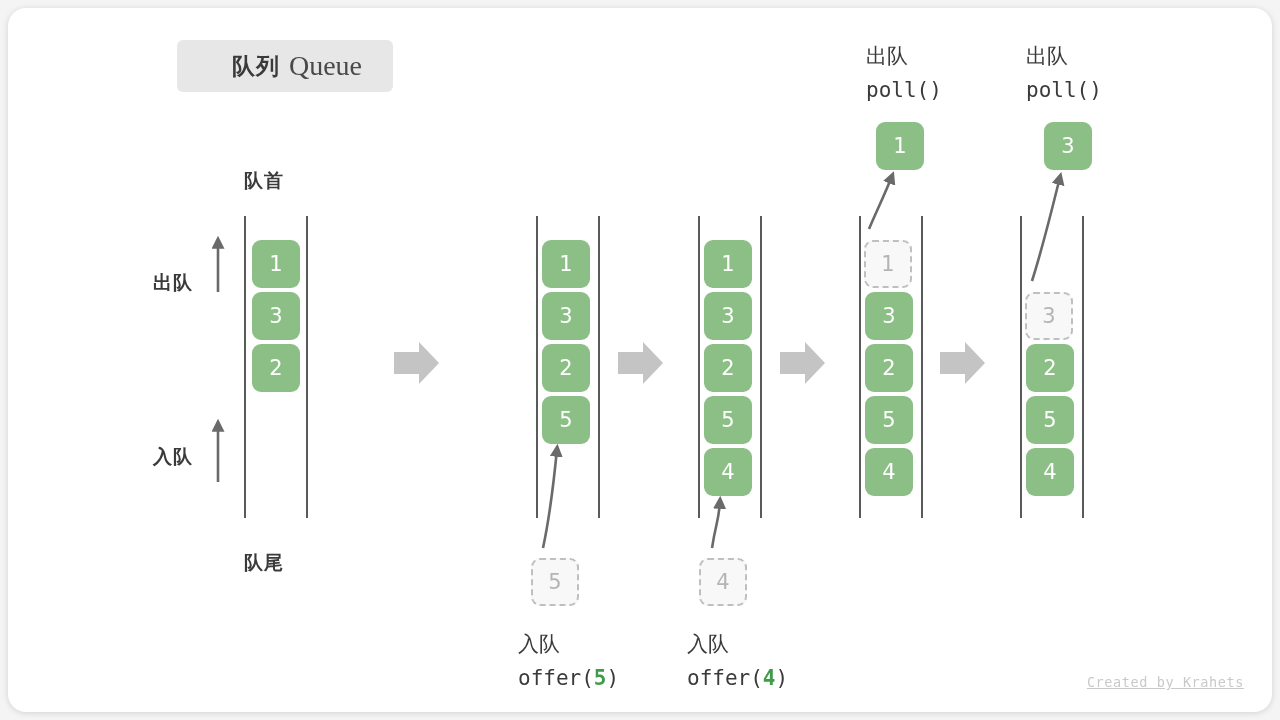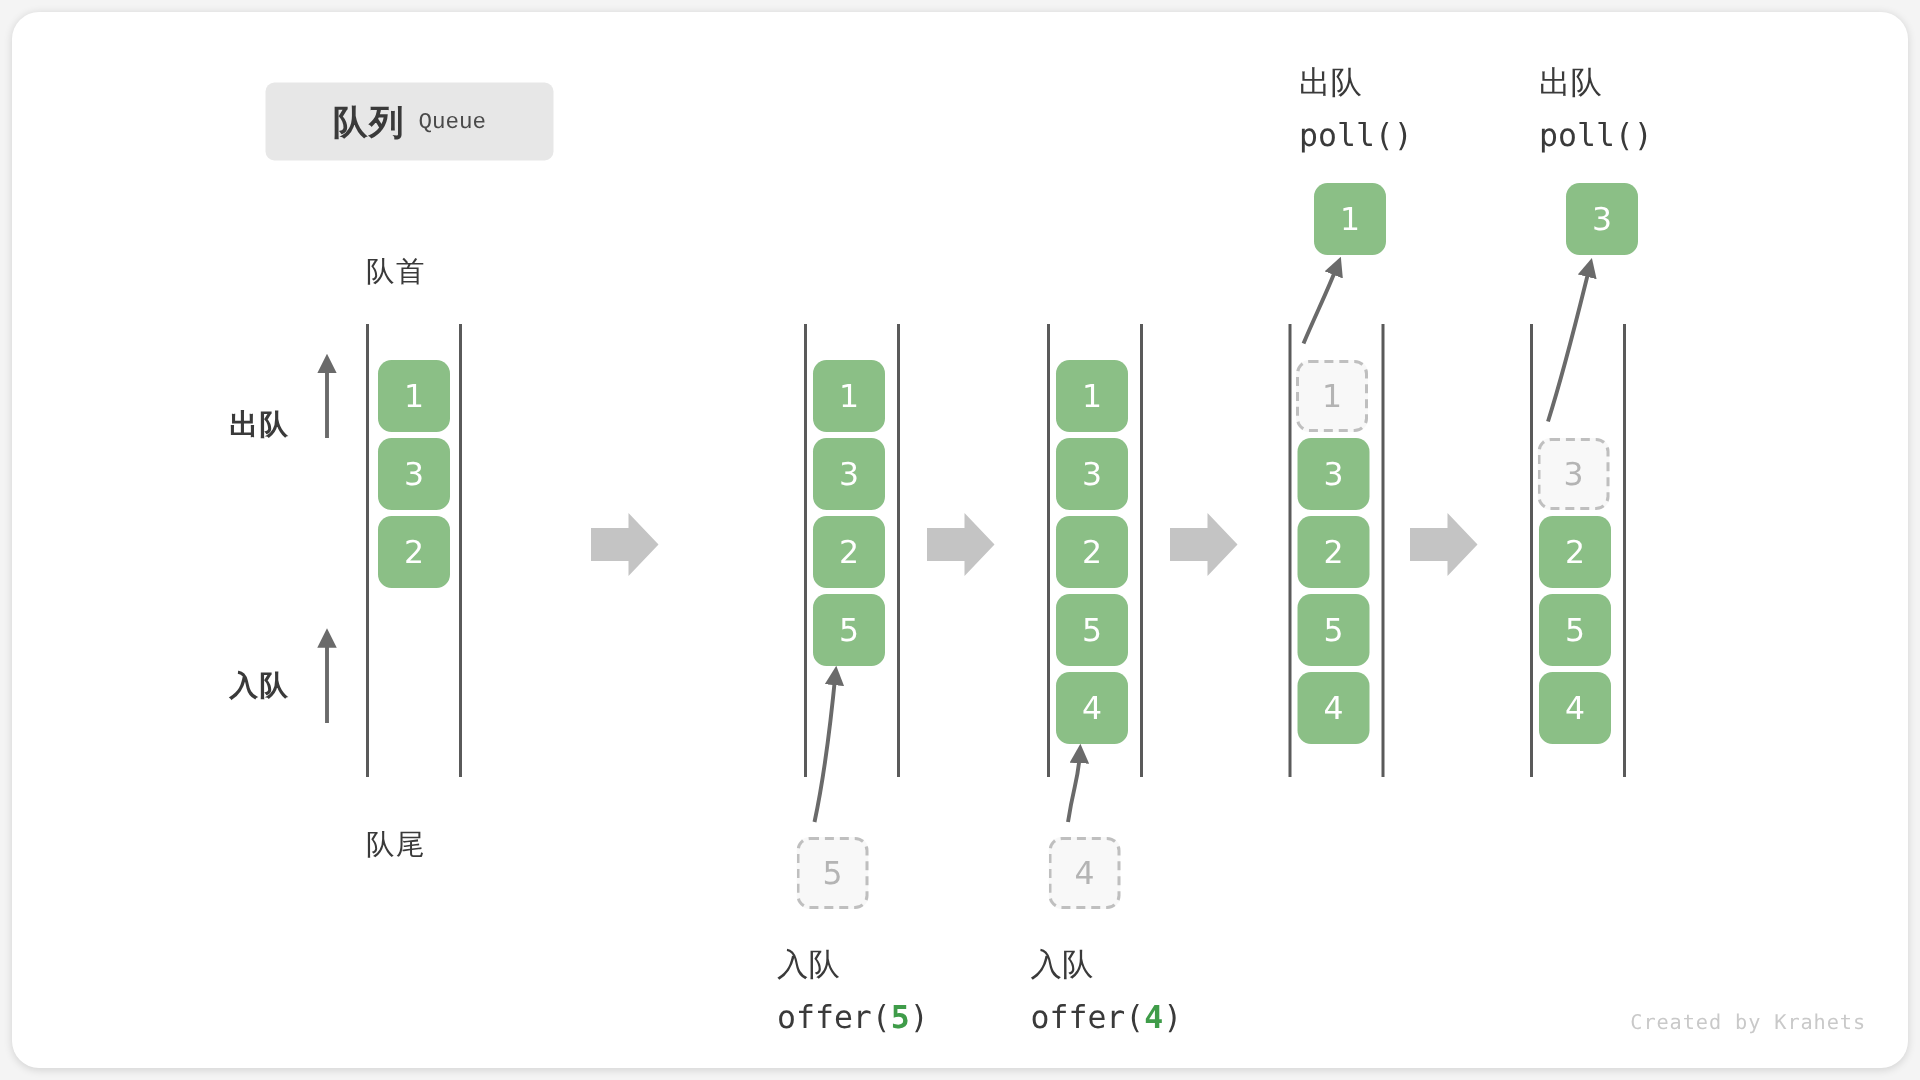--- a/index.html
+++ b/index.html
@@ -23,48 +23,49 @@
     height: 704px;
     background: #ffffff;
     border-radius: 18px;
     box-shadow: 0 1px 6px rgba(0,0,0,0.14);
   }
 
   
   .title-chip {
     position: absolute;
     left: 169px;
-    top: 47px;
+    top: 32px;
     width: 192px;
     height: 52px;
     background: #e7e7e7;
     border-radius: 6px;
     display: flex;
     align-items: center;
     justify-content: center;
     gap: 9px;
+    padding-left: 24px;
   }
   .title-cn {
     font-size: 23px;
     font-weight: bold;
     color: #3a3a3a;
     letter-spacing: 1px;
   }
   .title-en {
-    font-family: Liberation Mono, monospace;
-    font-size: 15px;
+    font-family: Liberation Serif, serif;
+    font-size: 28px;
     color: #4a4a4a;
   }
 
   
   .abs { position: absolute; }
 
   .head-label {
     font-size: 19px;
-    font-weight: normal;
+    font-weight: bold;
     color: #3a3a3a;
     letter-spacing: 1px;
     white-space: nowrap;
   }
   .side-label {
     font-size: 19px;
     font-weight: bold;
     color: #3a3a3a;
     letter-spacing: 1px;
     white-space: nowrap;
@@ -126,20 +127,21 @@
   }
 
   .credit {
     position: absolute;
     right: 28px;
     bottom: 22px;
     font-family: "DejaVu Sans Mono", "Liberation Mono", monospace;
     font-size: 13.5px;
     color: #c9c9c9;
     letter-spacing: 0.6px;
+    text-decoration: underline;
   }
 
   svg.overlay {
     position: absolute;
     left: 0; top: 0;
     width: 1280px; height: 720px;
     pointer-events: none;
   }
 </style>
 </head>

